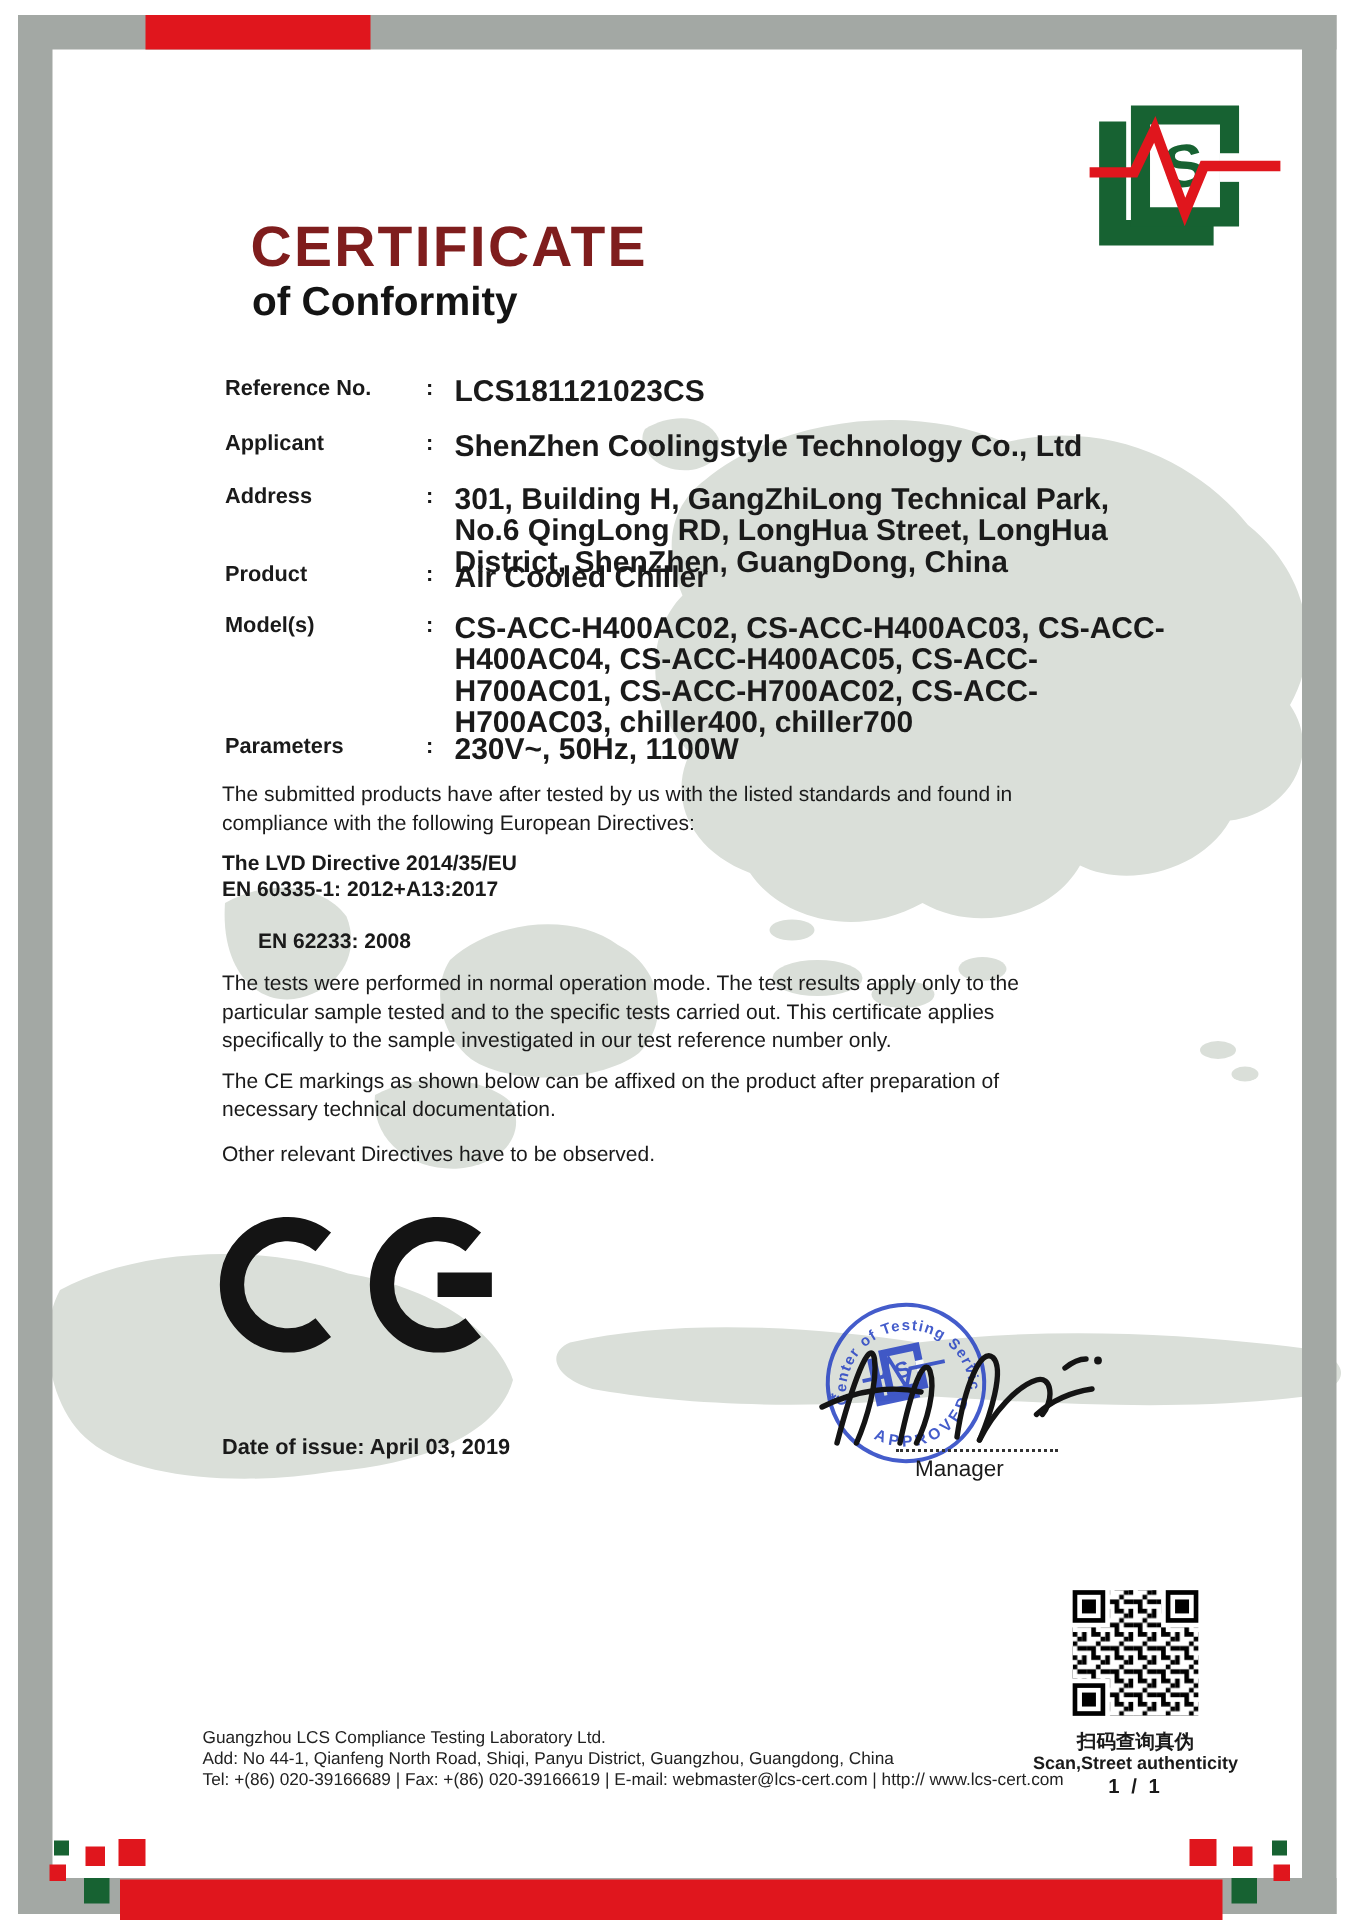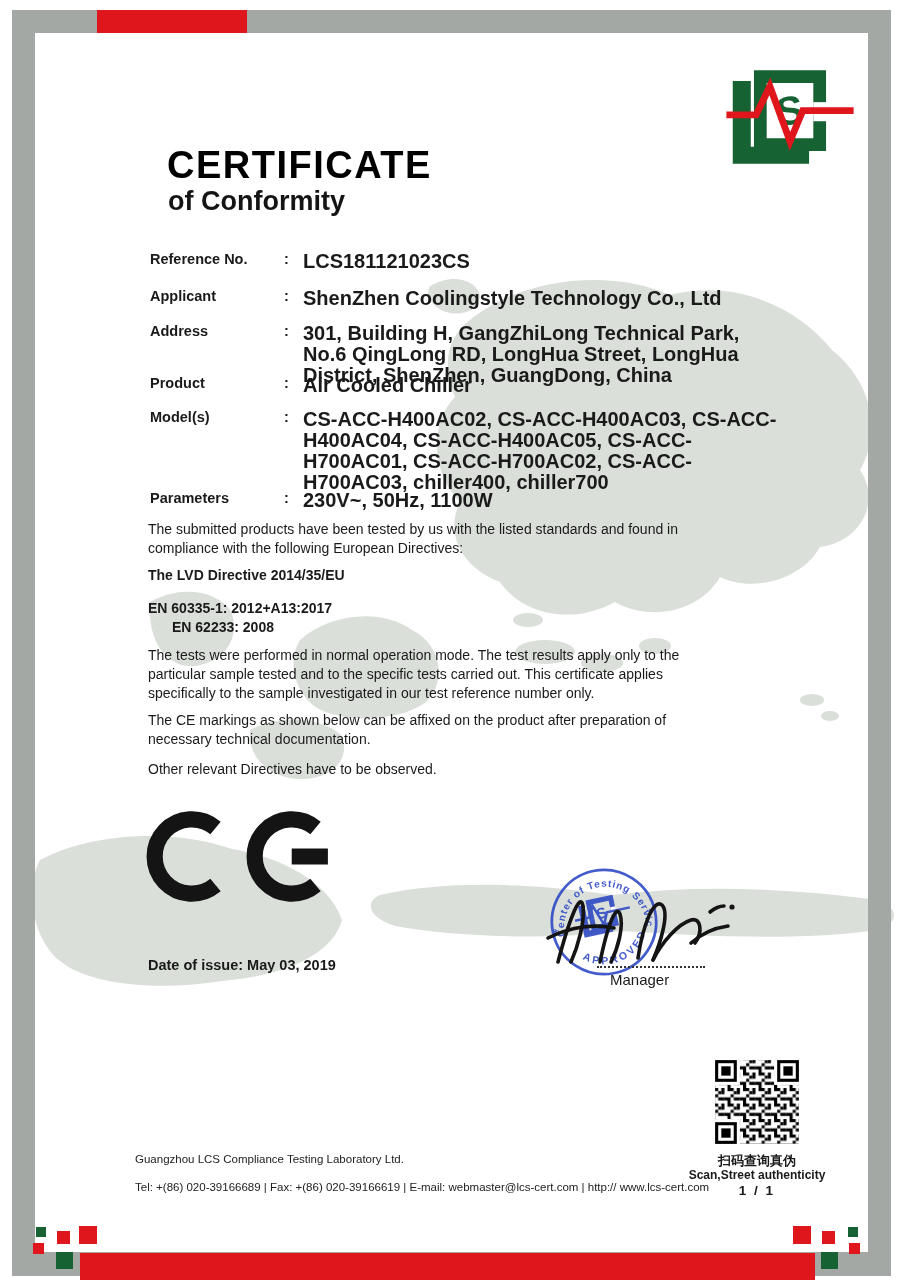--- a/index.html
+++ b/index.html
@@ -6,21 +6,21 @@
   #page{position:relative;width:904px;height:1280px;background:#ffffff;overflow:hidden;
         font-family:"Liberation Sans",sans-serif;color:#1a1a1a;}
   .abs{position:absolute;}
   
   .frame{background:#a3a8a4;position:absolute;z-index:1;}
   .red{background:#e0161d;}
   .greenSq{background:#176232;}
   .redSq{background:#e0161d;}
   .sq{position:absolute;z-index:3;}
   
-  .title1{font-size:38px;font-weight:bold;letter-spacing:1.5px;color:#000000;text-align:center;}
+  .title1{font-size:38px;font-weight:bold;letter-spacing:1.5px;color:#7f1d1d;text-align:center;}
   .title2{font-size:27px;font-weight:bold;color:#141414;}
   .fieldrow{position:absolute;left:150px;width:630px;z-index:2;}
   .flabel{position:absolute;left:0;top:0;width:130px;font-size:14.5px;font-weight:bold;}
   .fcolon{position:absolute;left:134px;top:0;font-size:14.5px;font-weight:bold;}
   .fvalue{position:absolute;left:153px;top:0;width:474px;font-size:20px;font-weight:bold;line-height:21px;}
   .para{position:absolute;left:148px;width:584px;font-size:14px;line-height:19px;z-index:2;}
   .bold{font-weight:bold;}
   .footline{position:absolute;left:135px;font-size:11.5px;color:#222;z-index:2;white-space:nowrap;}
   .qrcap{position:absolute;text-align:center;font-weight:bold;z-index:2;}
   .dotted{position:absolute;left:597px;top:966px;width:108px;border-bottom:2px dotted #333;z-index:5;}
@@ -106,35 +106,35 @@
     <span class="flabel">Model(s)</span>
     <span class="fcolon">:</span>
     <span class="fvalue">CS-ACC-H400AC02, CS-ACC-H400AC03, CS-ACC-H400AC04, CS-ACC-H400AC05, CS-ACC-H700AC01, CS-ACC-H700AC02, CS-ACC-H700AC03, chiller400, chiller700</span>
   </div>
   <div class="fieldrow" style="top:490px;">
     <span class="flabel">Parameters</span>
     <span class="fcolon">:</span>
     <span class="fvalue">230V~, 50Hz, 1100W</span>
   </div>
 
-  <div class="para" style="top:520px;">The submitted products have been tested by us with the listed standards and found in compliance with the following European Directives:</div>
+  <div class="para" style="top:520px;">The submitted products have after tested by us with the listed standards and found in compliance with the following European Directives:</div>
   <div class="para bold" style="top:566px;">The LVD Directive 2014/35/EU</div>
-  <div class="para bold" style="top:599px;">EN 60335-1: 2012+A13:2017</div>
+  <div class="para bold" style="top:583px;">EN 60335-1: 2012+A13:2017</div>
   <div class="para bold" style="top:618px;padding-left:24px;">EN 62233: 2008</div>
   <div class="para" style="top:646px;">The tests were performed in normal operation mode. The test results apply only to the particular sample tested and to the specific tests carried out. This certificate applies specifically to the sample investigated in our test reference number only.</div>
   <div class="para" style="top:711px;">The CE markings as shown below can be affixed on the product after preparation of necessary technical documentation.</div>
   <div class="para" style="top:760px;">Other relevant Directives have to be observed.</div>
 
   <svg class="abs z2" style="left:146px;top:808px;" width="200" height="97" viewBox="0 0 210 100">
     <path d="M73,20 A39,39 0 1 0 73,80" fill="none" stroke="#141414" stroke-width="17"></path>
     <path d="M178,20 A39,39 0 1 0 178,80" fill="none" stroke="#141414" stroke-width="17"></path>
     <path d="M153,50 h38" fill="none" stroke="#141414" stroke-width="17"></path>
   </svg>
 
-  <div class="abs z2 bold" style="left:148px;top:957px;font-size:14.5px;">Date of issue: May 03, 2019</div>
+  <div class="abs z2 bold" style="left:148px;top:957px;font-size:14.5px;">Date of issue: April 03, 2019</div>
 
   <svg class="abs z3" style="left:540px;top:858px;opacity:0.88;" width="128" height="128" viewBox="0 0 140 140">
     <g transform="rotate(-12 70 70)" fill="#2b46c4">
       <circle cx="70" cy="70" r="57" fill="none" stroke="#2b46c4" stroke-width="3"></circle>
       <defs>
         <path id="arcTop" d="M 26,86 A 45,45 0 1 1 114,86" fill="none"></path>
         <path id="arcBottom" d="M 24,82 A 48,48 0 0 0 116,82" fill="none"></path>
       </defs>
       <text font-size="11" font-weight="bold" letter-spacing="1">
         <textPath href="#arcTop" startOffset="6%">Center of Testing Service</textPath>
@@ -196,15 +196,16 @@
       <rect x="1" y="21" width="7" height="7" fill="#000"></rect>
       <rect x="2" y="22" width="5" height="5" fill="#fff"></rect>
       <rect x="3" y="23" width="3" height="3" fill="#000"></rect>
     </g>
   </svg>
   <div class="qrcap" style="left:692px;top:1152px;width:130px;font-size:13px;">扫码查询真伪</div>
   <div class="qrcap" style="left:687px;top:1168px;width:140px;font-size:12px;">Scan,Street authenticity</div>
   <div class="qrcap" style="left:692px;top:1183px;width:130px;font-size:13.5px;letter-spacing:2px;">1 / 1</div>
 
   <div class="footline" style="top:1153px;">Guangzhou LCS Compliance Testing Laboratory Ltd.</div>
+  <div class="footline" style="top:1167px;">Add: No 44-1, Qianfeng North Road, Shiqi, Panyu District, Guangzhou, Guangdong, China</div>
   <div class="footline" style="top:1181px;">Tel: +(86) 020-39166689  |  Fax: +(86) 020-39166619  |  E-mail: webmaster@lcs-cert.com  |  http:// www.lcs-cert.com</div>
 
 </div>
 
 </body></html>

